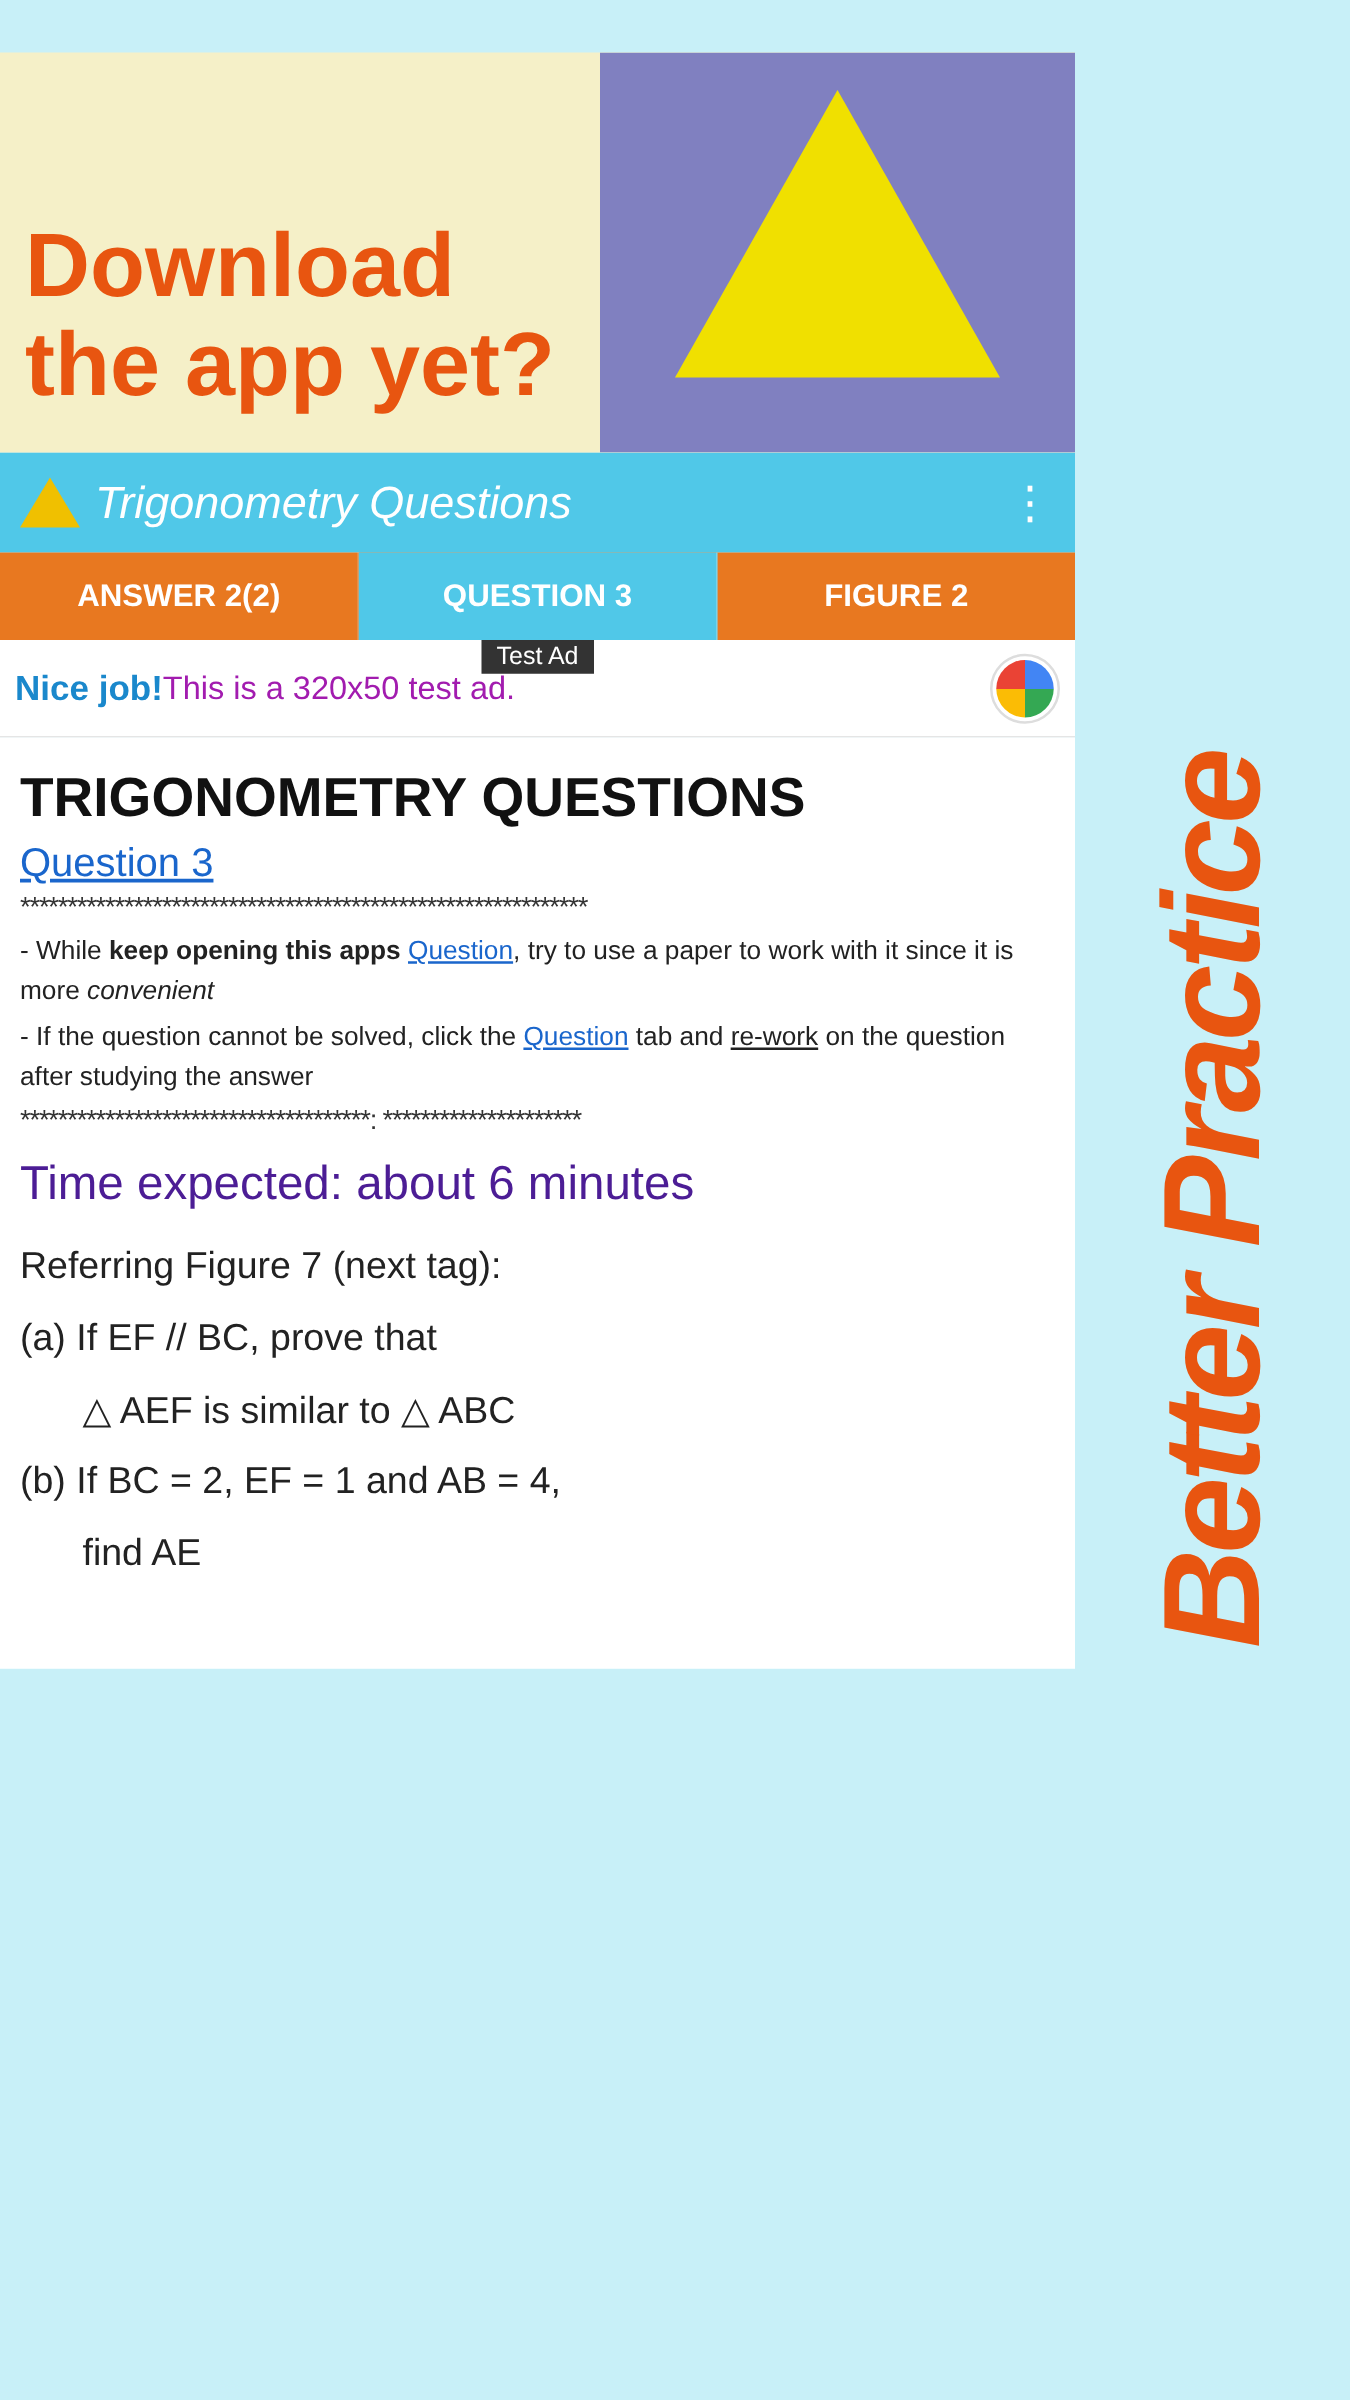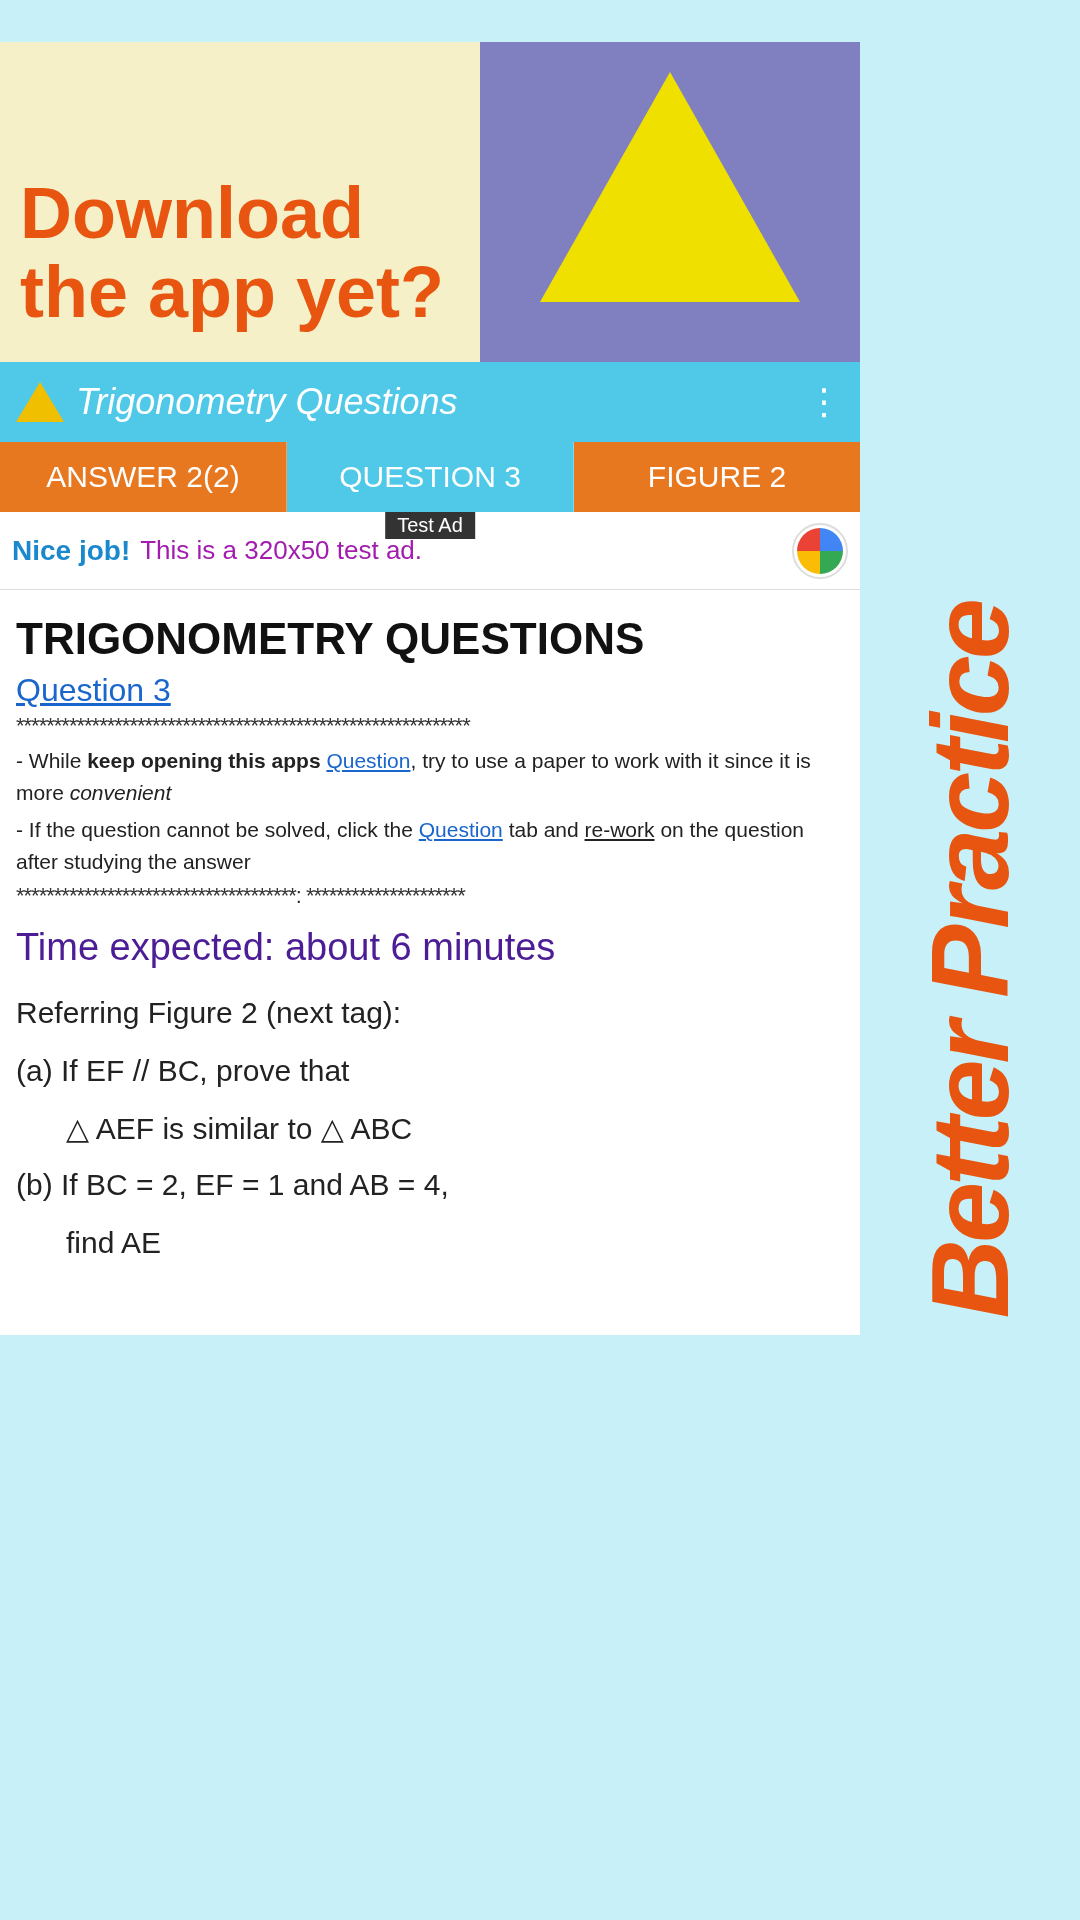--- a/index.html
+++ b/index.html
@@ -118,41 +118,40 @@
       width: 860px;
       height: 70px;
       background-color: #e87820;
       display: flex;
     }
     .tab {
       flex: 1;
       display: flex;
       align-items: center;
       justify-content: center;
-      font-size: 30px;
-      font-weight: normal;
+      font-size: 25px;
+      font-weight: bold;
       color: white;
       cursor: pointer;
       border-right: 1px solid rgba(255,255,255,0.3);
     }
     .tab:last-child { border-right: none; }
     .tab.active {
       background-color: #50c8e8;
       color: white;
     }
 
     
     .ad-strip {
       width: 860px;
       height: 78px;
       background-color: white;
       display: flex;
       align-items: center;
       padding: 0 12px;
-      gap: 10px;
       border-bottom: 1px solid #ddd;
       position: relative;
     }
     .ad-label {
       position: absolute;
       top: 0;
       left: 50%;
       transform: translateX(-50%);
       background-color: #333;
       color: white;
@@ -314,21 +313,21 @@
     </div>
     <div class="instruction-text">
       - If the question cannot be solved, click the <span class="link">Question</span> tab and <span class="underline">re-work</span> on the question after studying the answer
     </div>
 
     <div class="divider-stars">*************************************: *********************</div>
 
     <div class="time-text">Time expected: about 6 minutes</div>
 
     <div class="question-section">
-      <div class="question-text">Referring Figure 2 (next tag):</div>
+      <div class="question-text">Referring Figure 7 (next tag):</div>
 
 
       <div class="question-text">(a) If EF // BC, prove that</div>
       <div class="question-sub">△ AEF is similar to △ ABC</div>
 
       <div class="question-text">(b) If BC = 2, EF = 1 and AB = 4,</div>
       <div class="question-sub">find AE</div>
     </div>
   </div>
 

